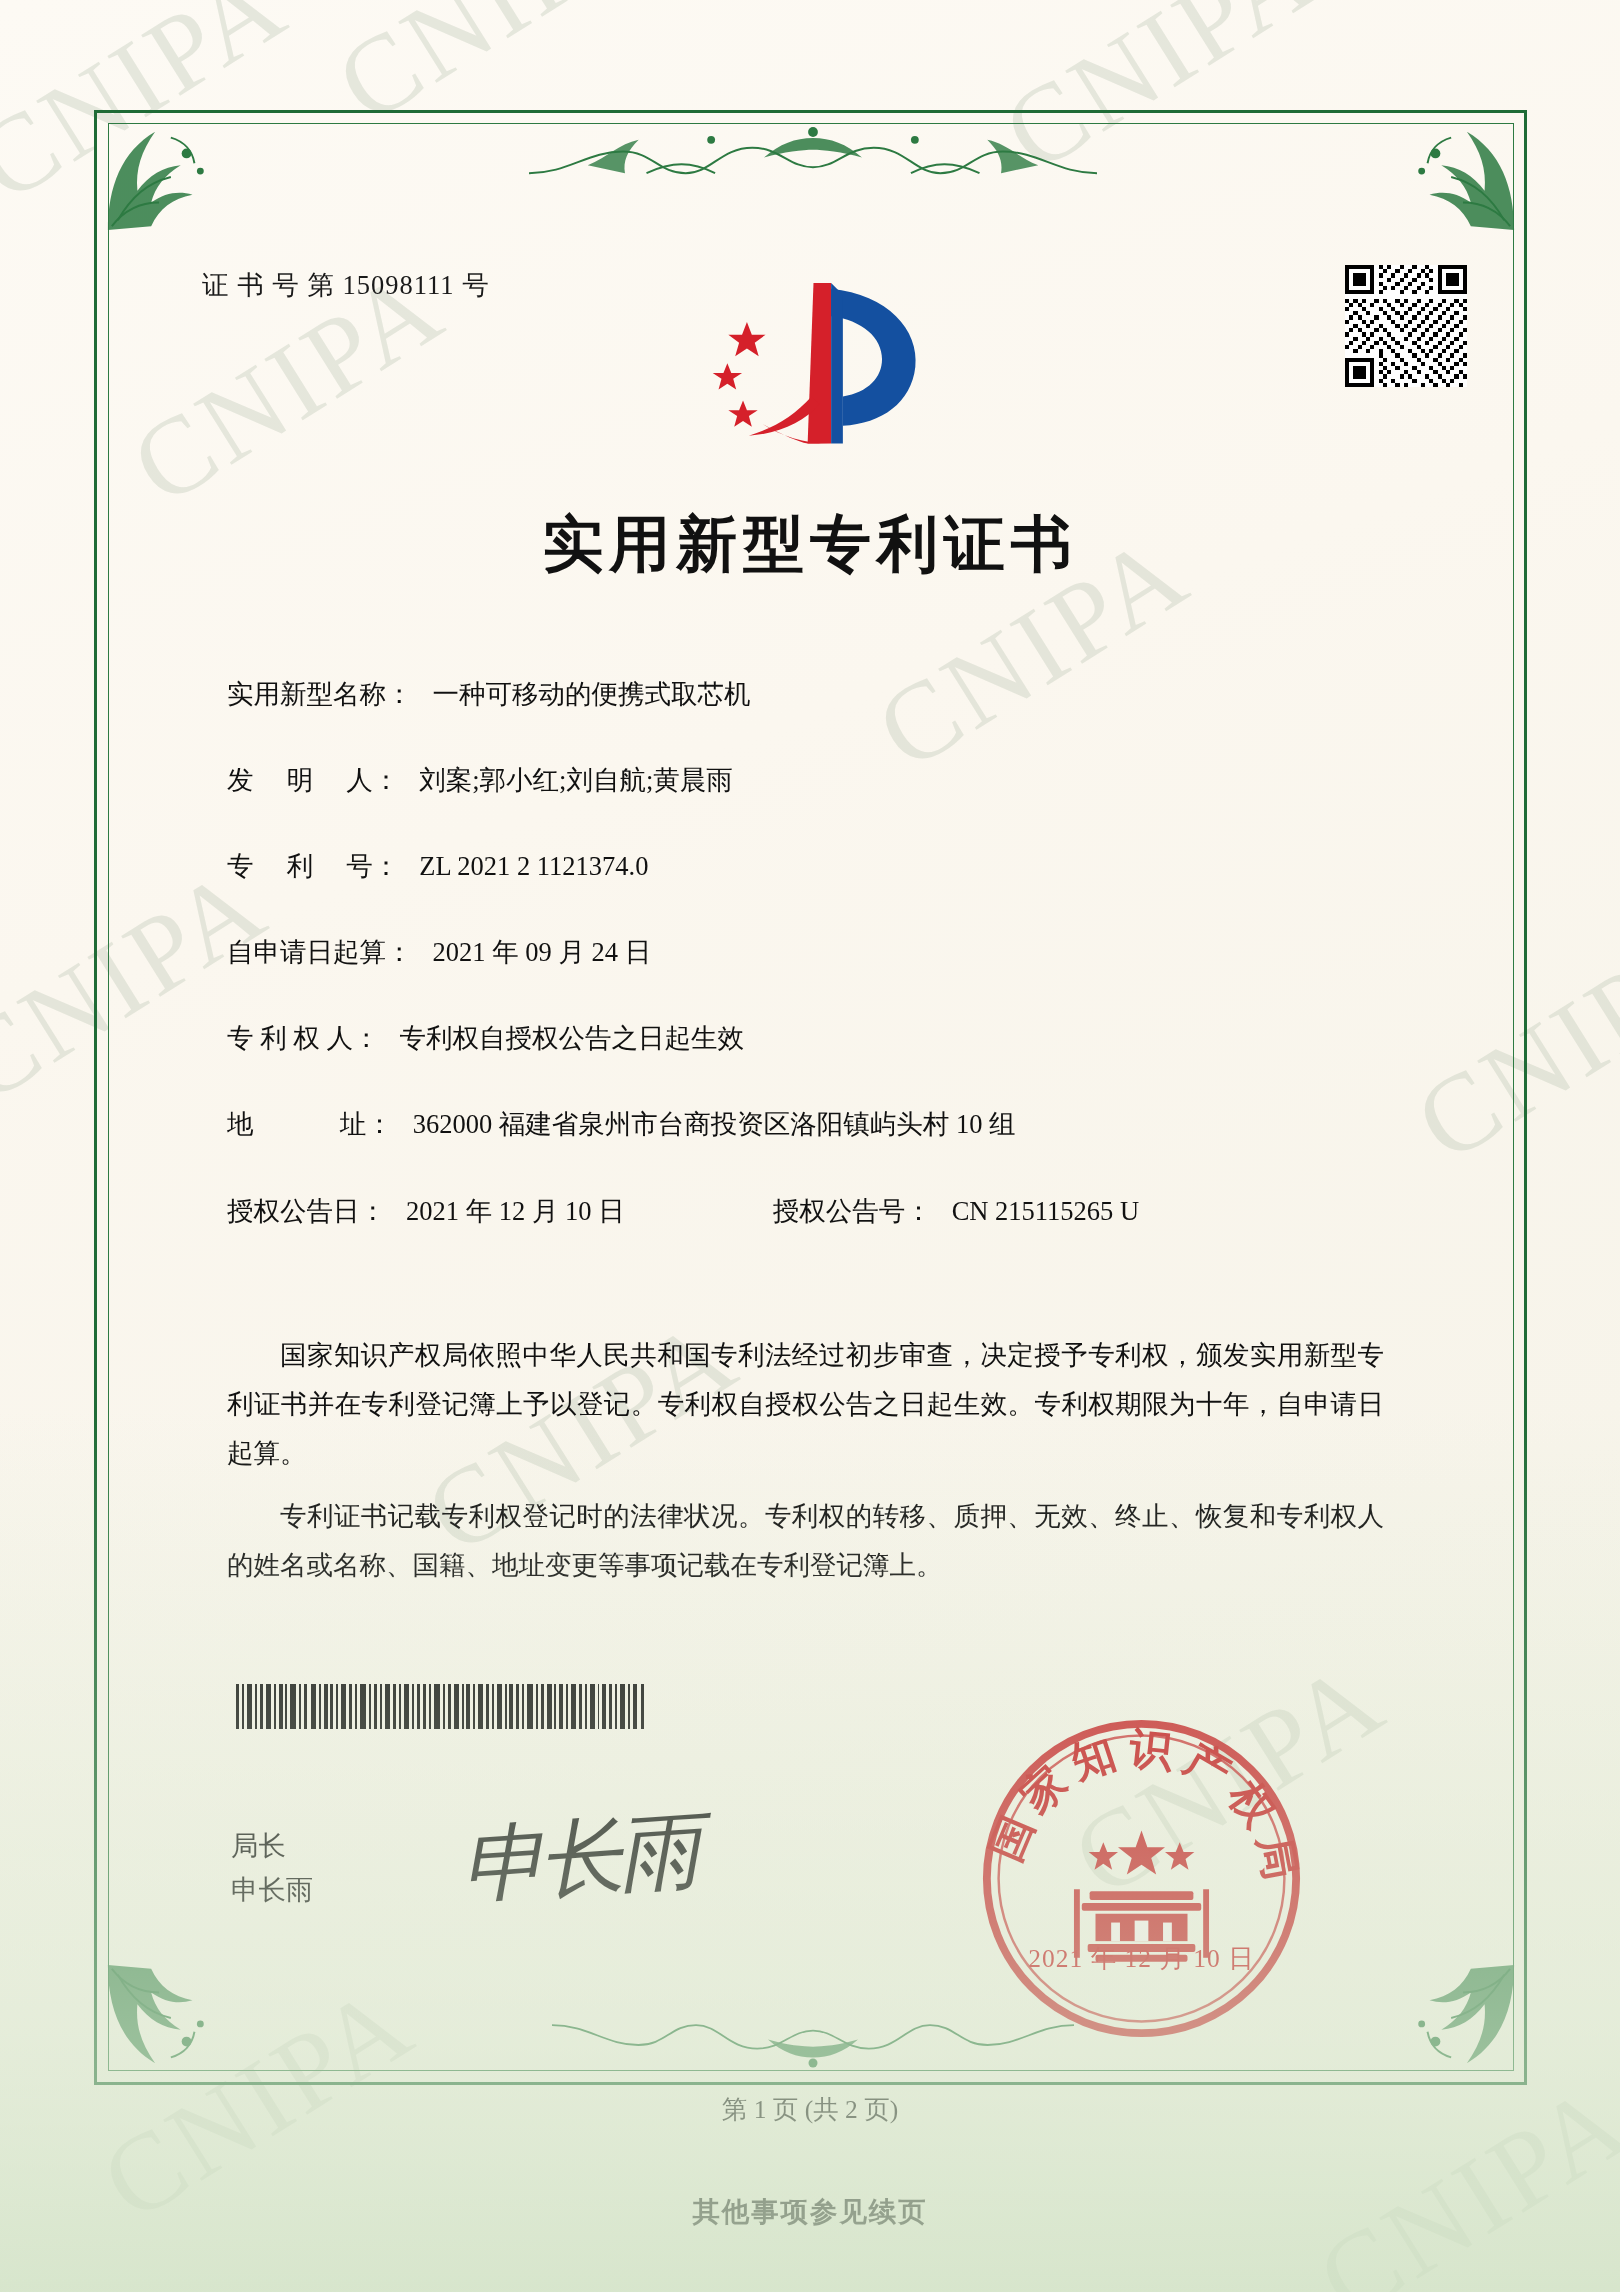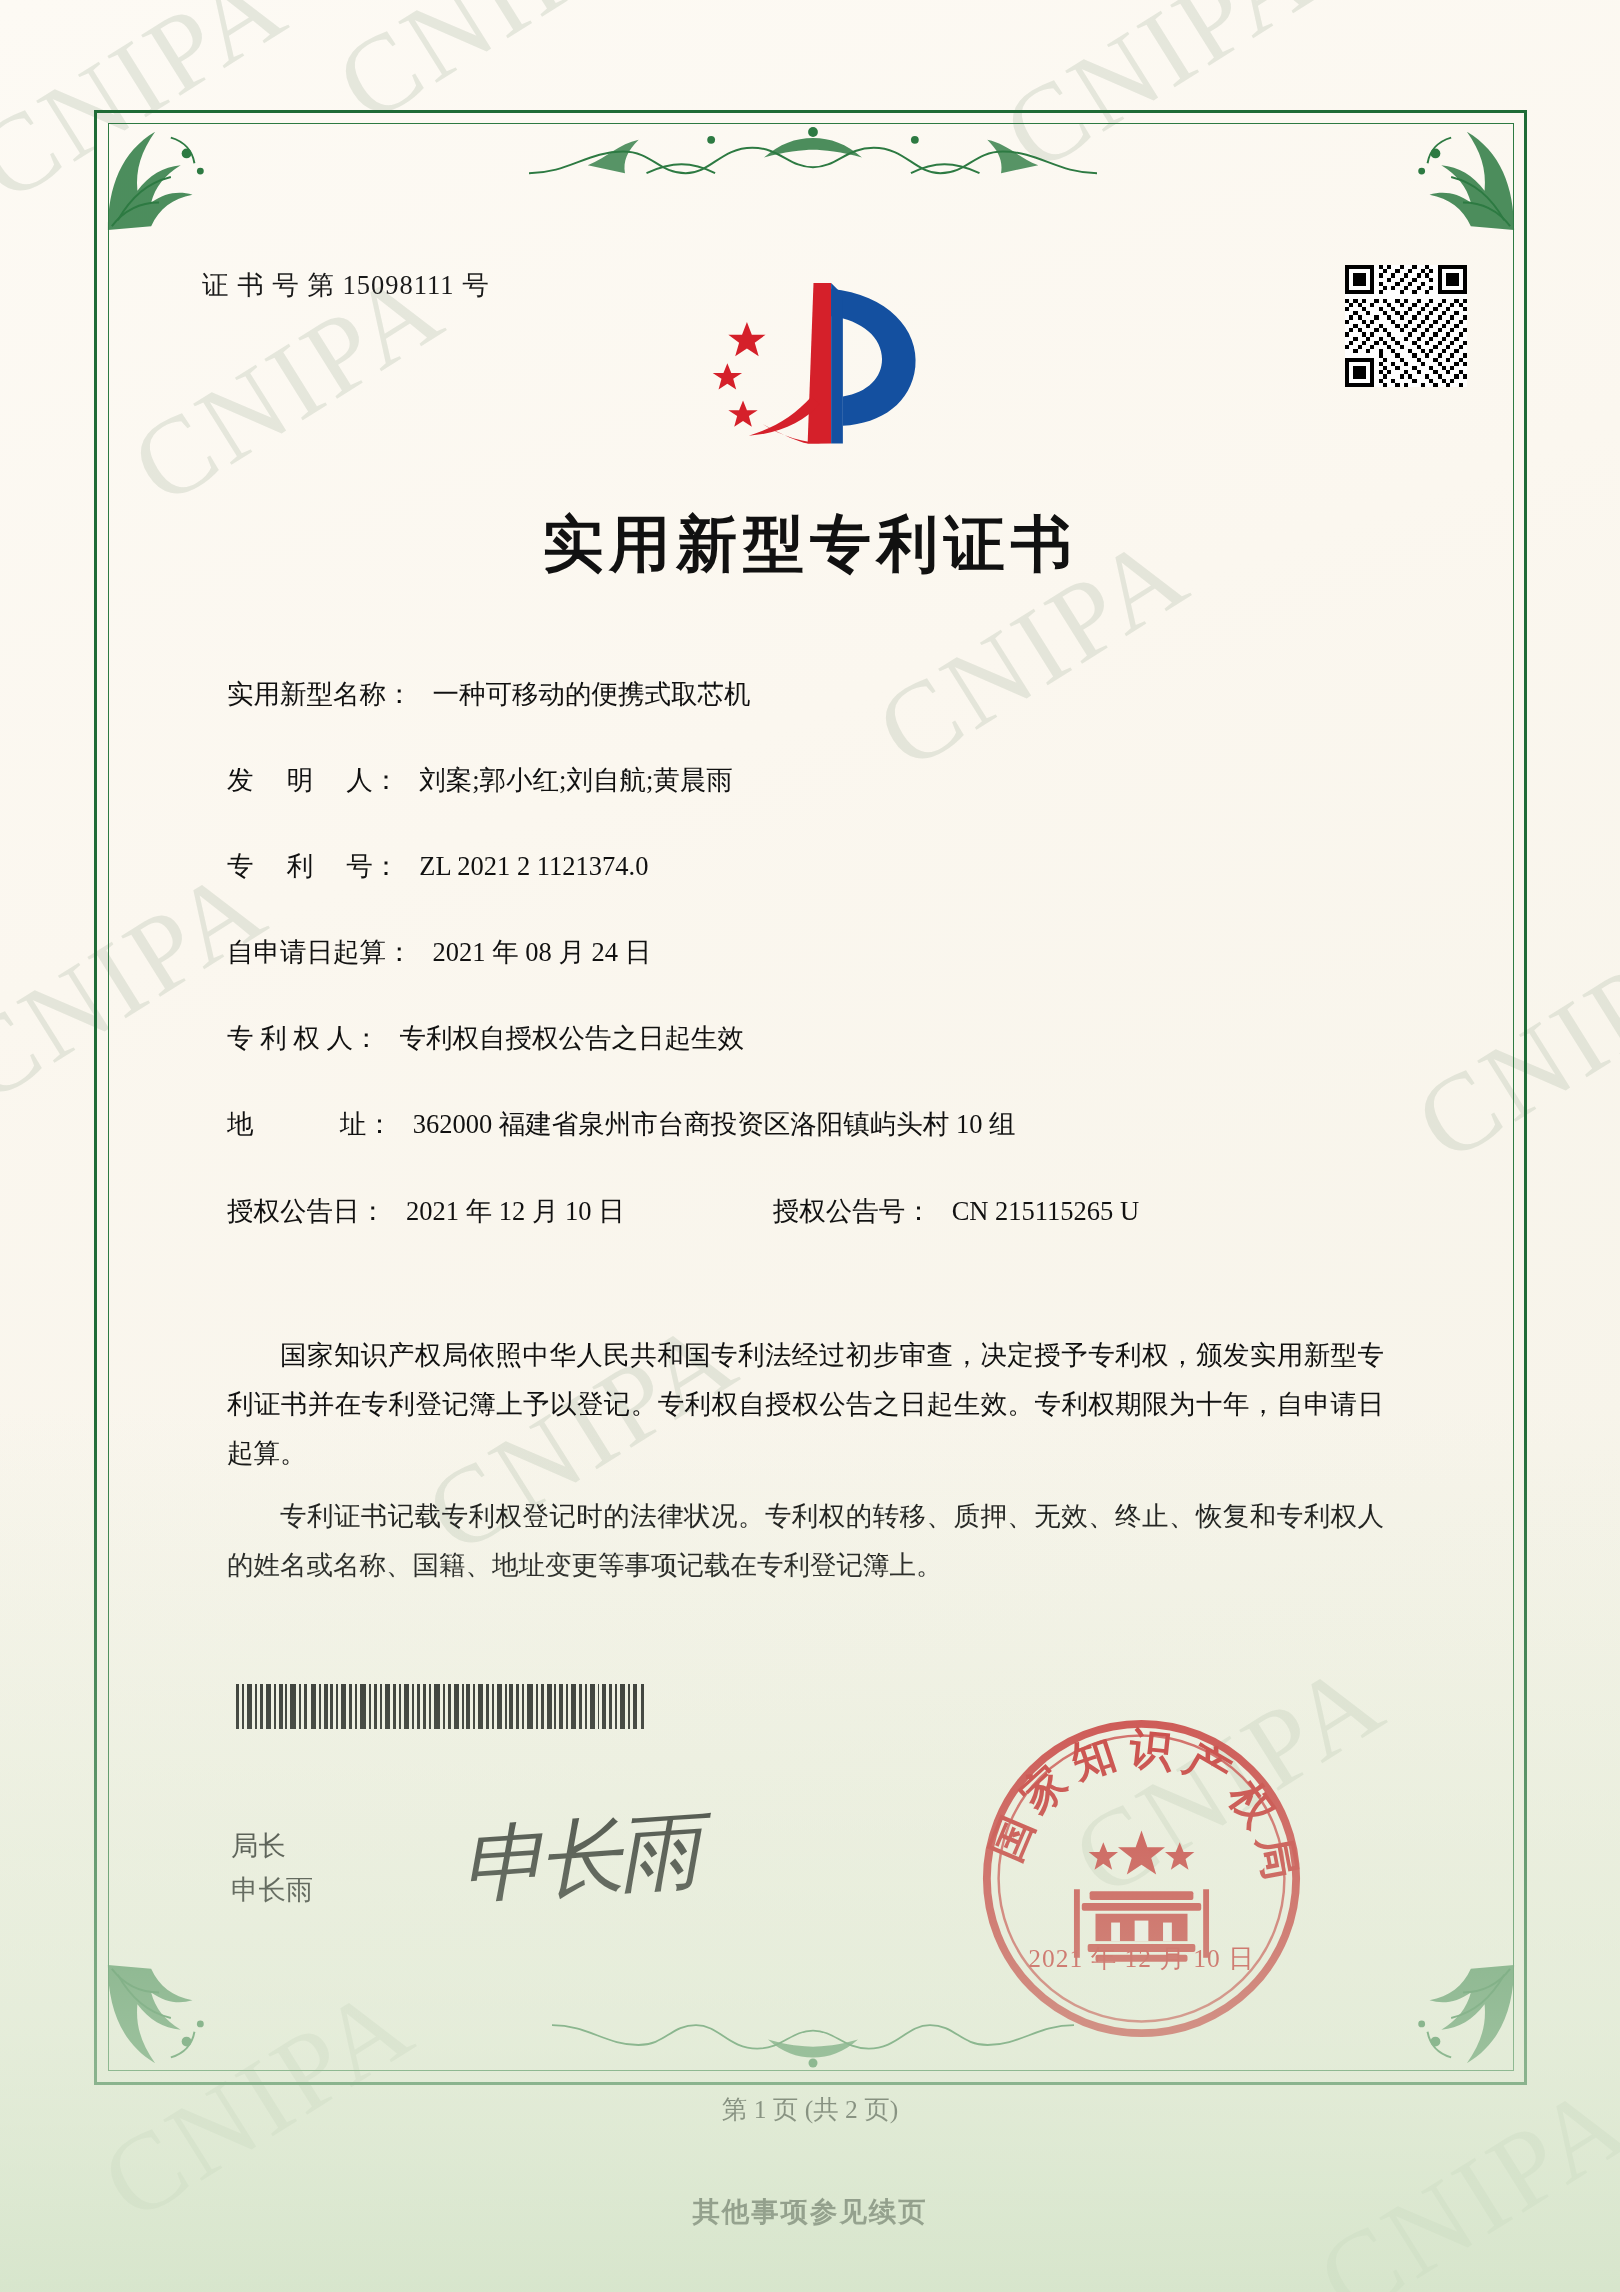--- a/index.html
+++ b/index.html
@@ -577,21 +577,21 @@
     <div class="field">
       <span class="label">发　 明　 人：</span>
       <span class="value">刘案;郭小红;刘自航;黄晨雨</span>
     </div>
     <div class="field">
       <span class="label">专　 利　 号：</span>
       <span class="value">ZL 2021 2 1121374.0</span>
     </div>
     <div class="field">
       <span class="label">自申请日起算：</span>
-      <span class="value">2021 年 08 月 24 日</span>
+      <span class="value">2021 年 09 月 24 日</span>
     </div>
     <div class="field">
       <span class="label">专 利 权 人：</span>
       <span class="value">专利权自授权公告之日起生效</span>
     </div>
     <div class="field">
       <span class="label">地　　　 址：</span>
       <span class="value">362000 福建省泉州市台商投资区洛阳镇屿头村 10 组</span>
     </div>
     <div class="field two-col">

